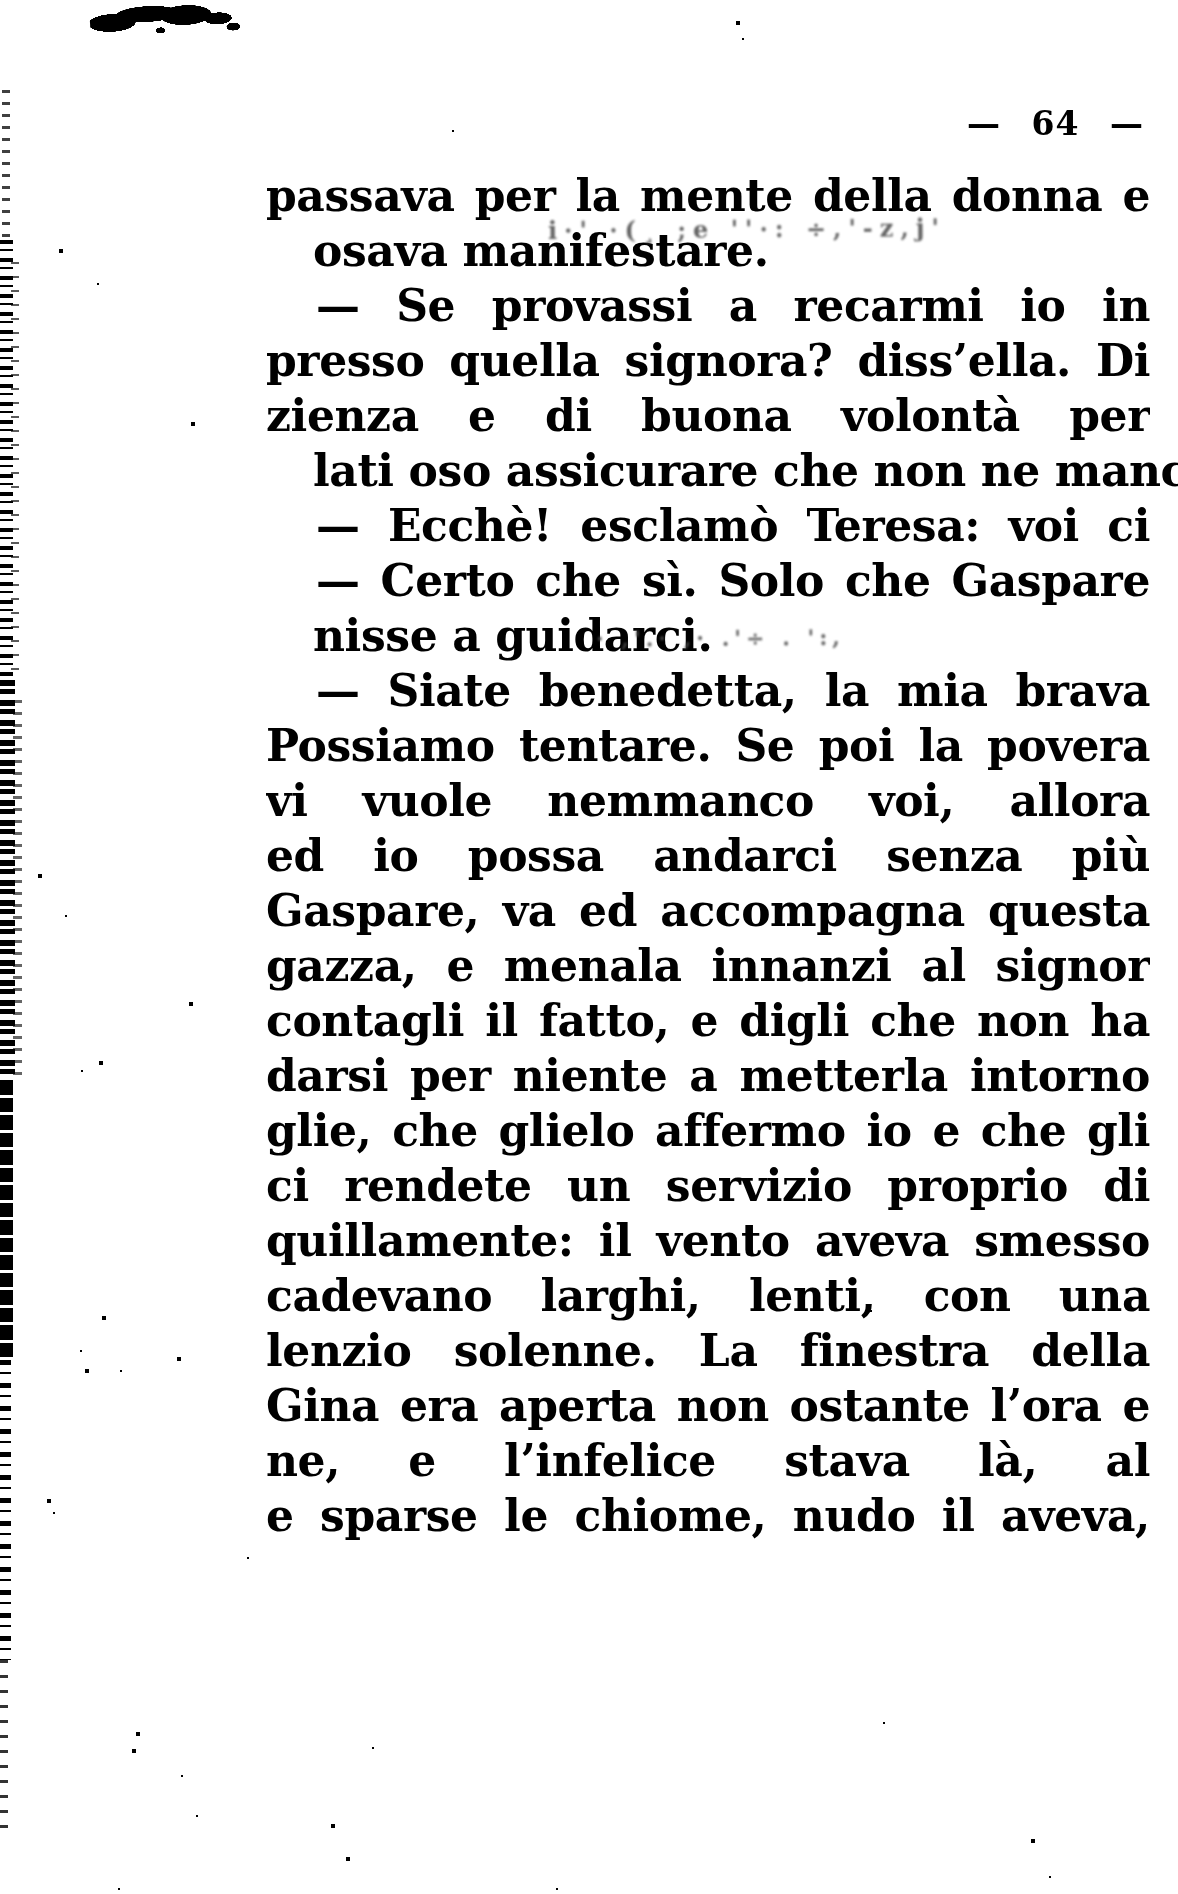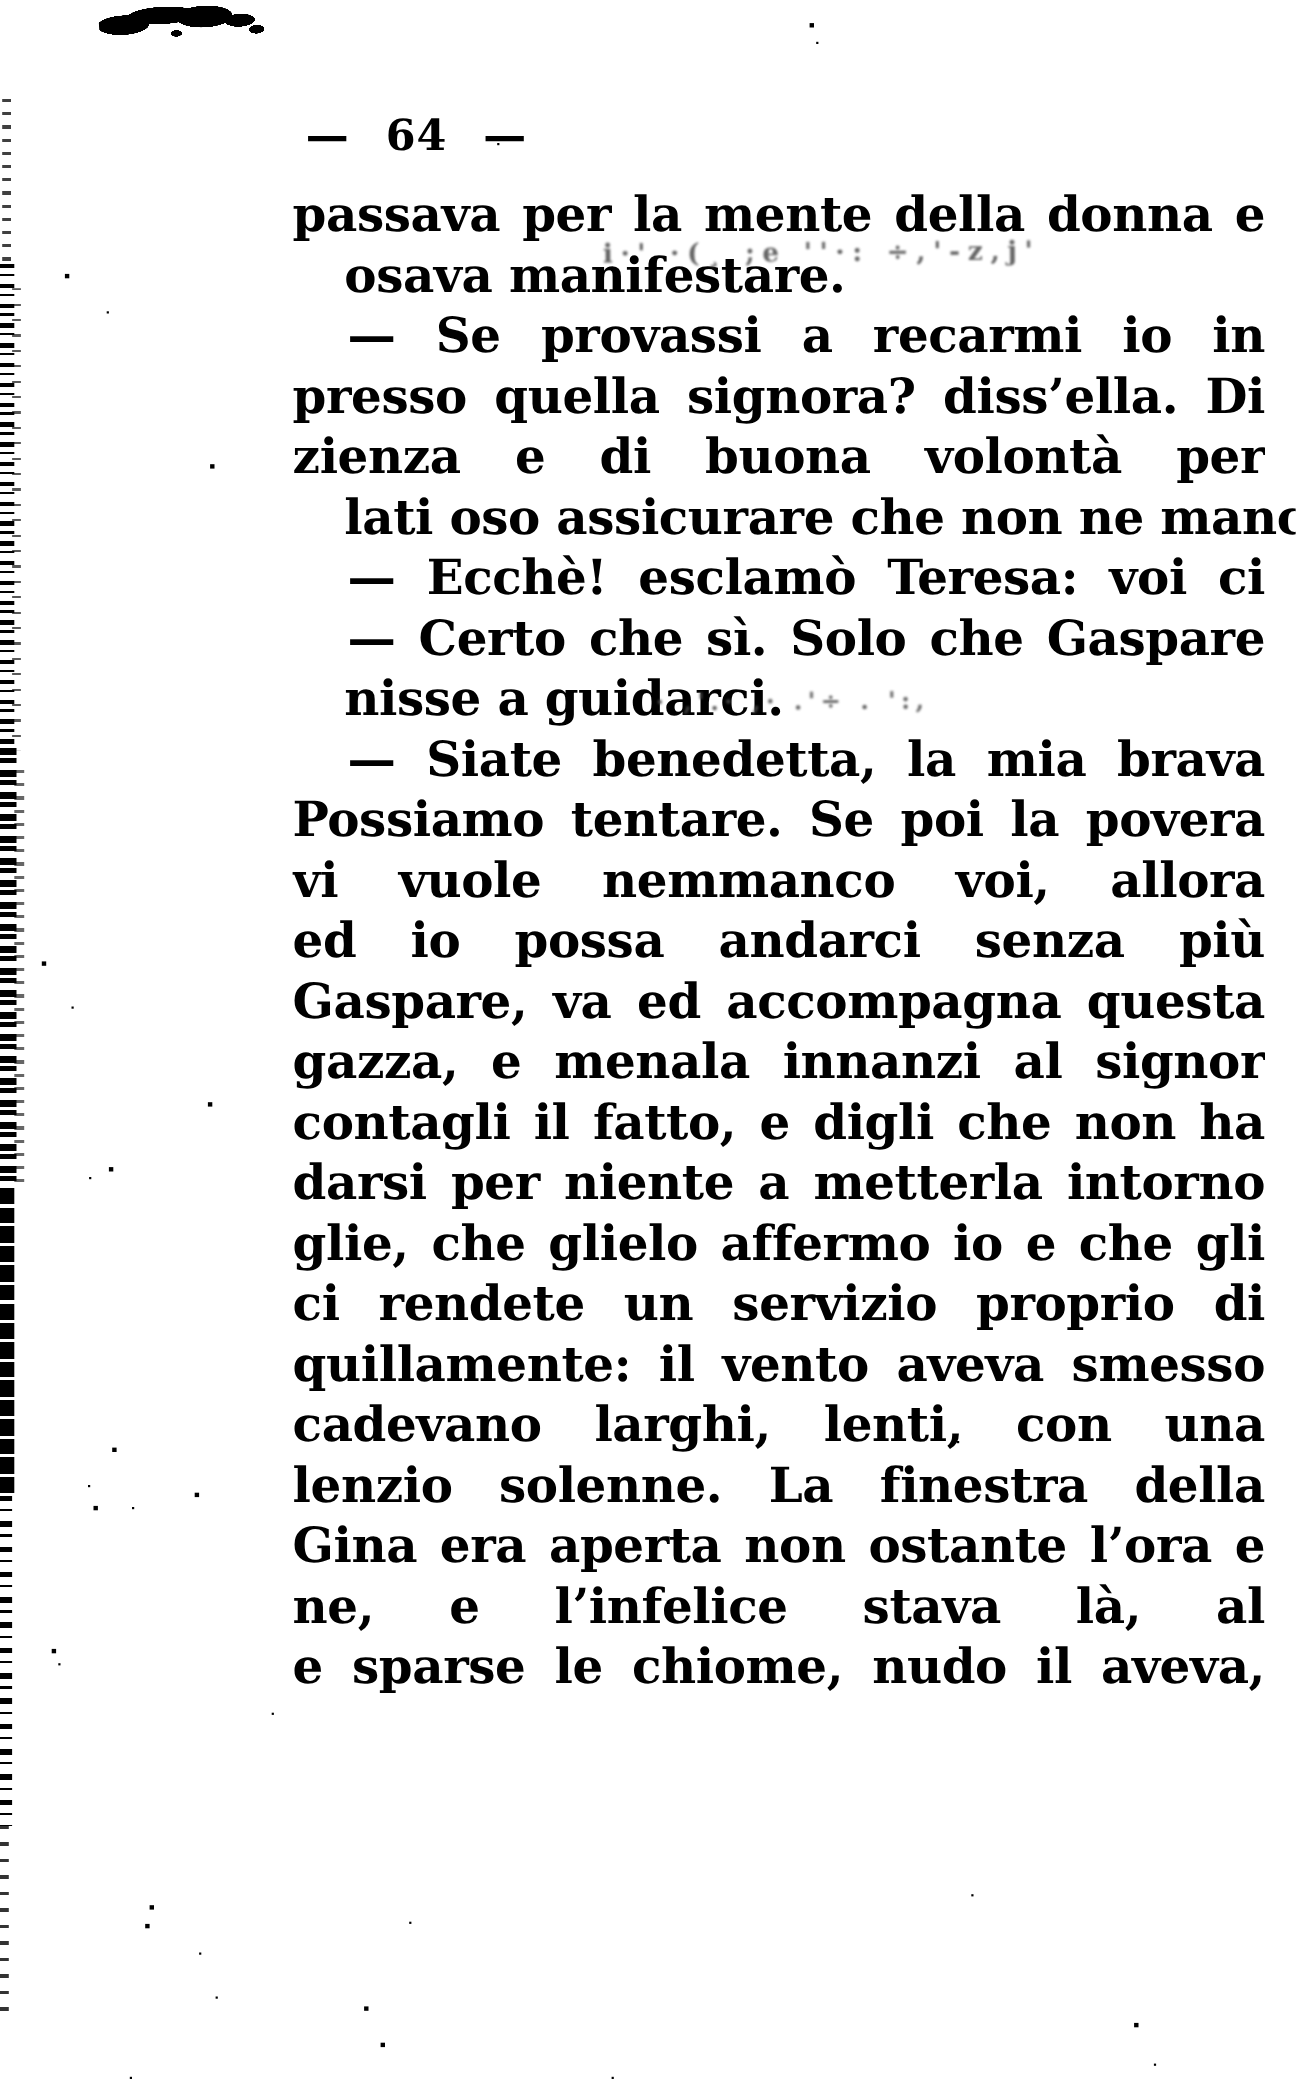--- a/index.html
+++ b/index.html
@@ -7,22 +7,22 @@
     position:relative;
     width:1178px;height:1894px;
     background:#ffffff;
     overflow:hidden;
     font-family:"DejaVu Serif", "Liberation Serif", serif;
     font-weight:700;
     color:#000;
   }
   
   .header{
-    position:absolute;left:278px;top:96px;width:884px;
-    text-align:left;font-size:39px;line-height:55px;
+    position:absolute;left:260px;top:96px;width:884px;
+    text-align:right;font-size:33px;line-height:55px;
     word-spacing:18px;letter-spacing:1px;
   }
   
   .text-block{position:absolute;left:266px;top:168px;width:884px;}
   .line{
     width:884px;height:55px;line-height:55px;
     font-size:44px;letter-spacing:-0.4px;
     box-sizing:border-box;overflow:hidden;
   }
   .line.just{text-align:justify;text-align-last:justify;}

